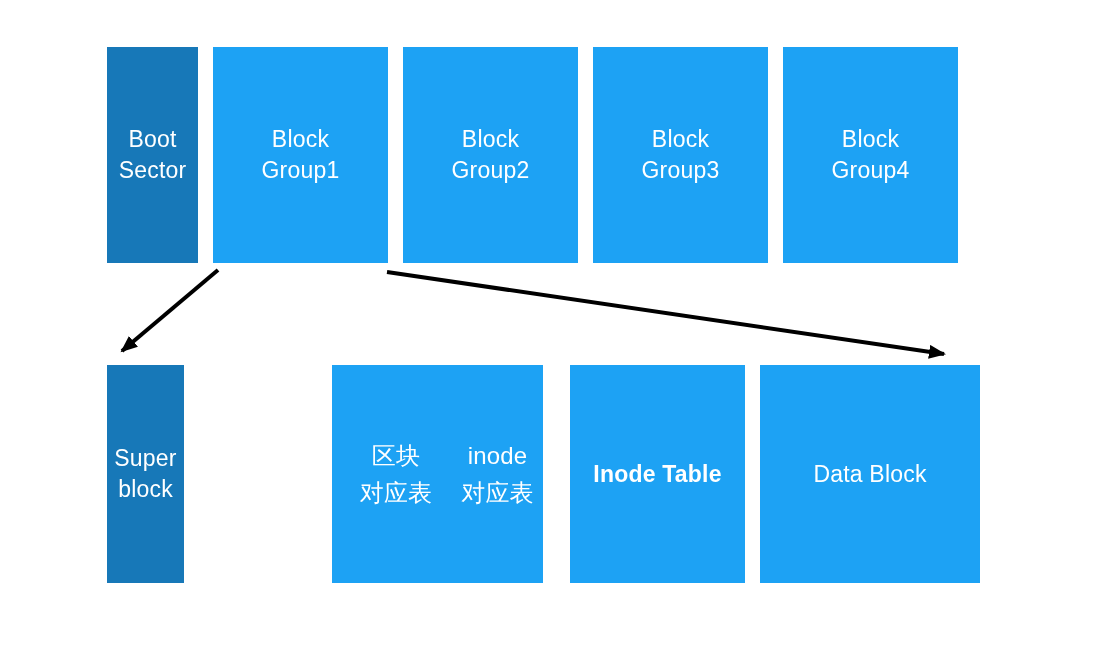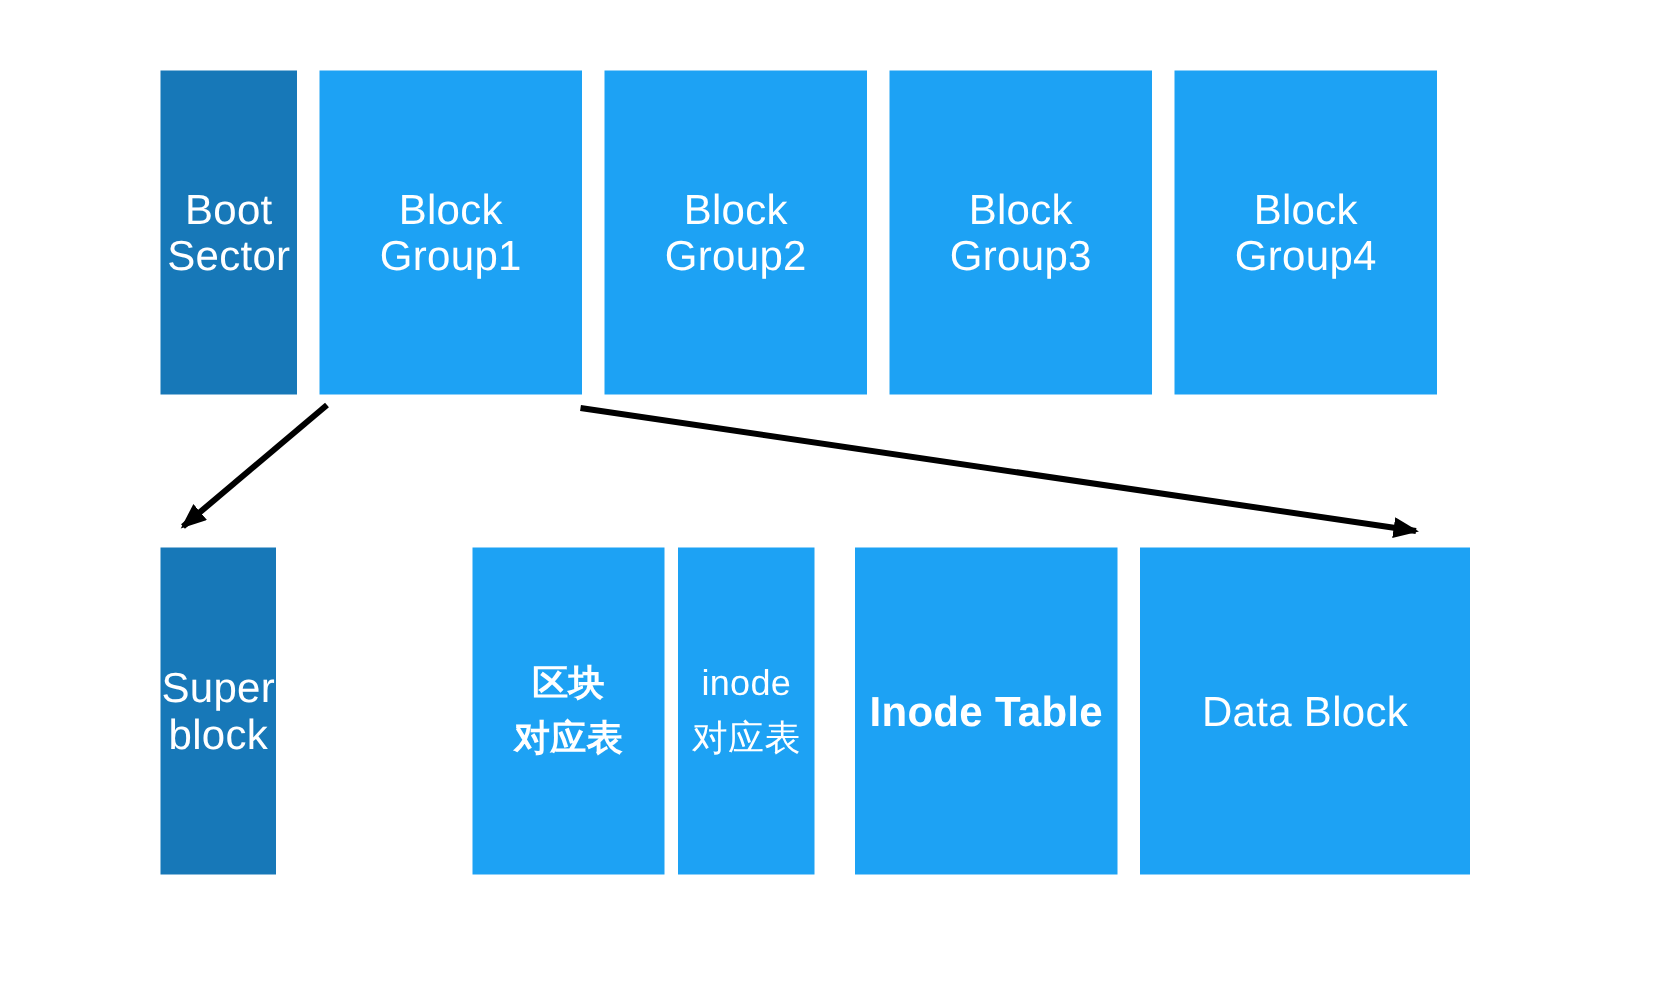--- a/index.html
+++ b/index.html
@@ -22,42 +22,42 @@
     overflow:hidden;
   }
   .box{
     position:absolute;
     display:flex;
     align-items:center;
     justify-content:center;
     text-align:center;
     color:var(--label);
     white-space:pre-line;
-    font-size:28px;
+    font-size:23px;
     line-height:31px;
     font-weight:400;
     letter-spacing:0.2px;
   }
   .box.dark{background:var(--dark);}
   .box.light{background:var(--light);}
   .box.cjk{font-size:24px;line-height:37px;}
 
   
   .top{top:47px;height:216px;}
   #t-boot{left:107px;width:91px;}
   #t-bg1{left:213px;width:175px;}
   #t-bg2{left:403px;width:175px;}
   #t-bg3{left:593px;width:175px;}
   #t-bg4{left:783px;width:175px;}
 
   
   .bottom{top:365px;height:218px;}
   #b-super{left:107px;width:77px;}
   #b-fsdesc{left:213px;width:106px;}
-  #b-blockmap{left:315px;width:128px;font-weight:bold;}
+  #b-blockmap{left:332px;width:128px;}
   #b-inodemap{left:452px;width:91px;}
   #b-inodetable{left:570px;width:175px;font-weight:bold;}
   #b-datablock{left:760px;width:220px;}
 
   .arrows{
     position:absolute;
     inset:0;
     width:1116px;
     height:656px;
     pointer-events:none;

